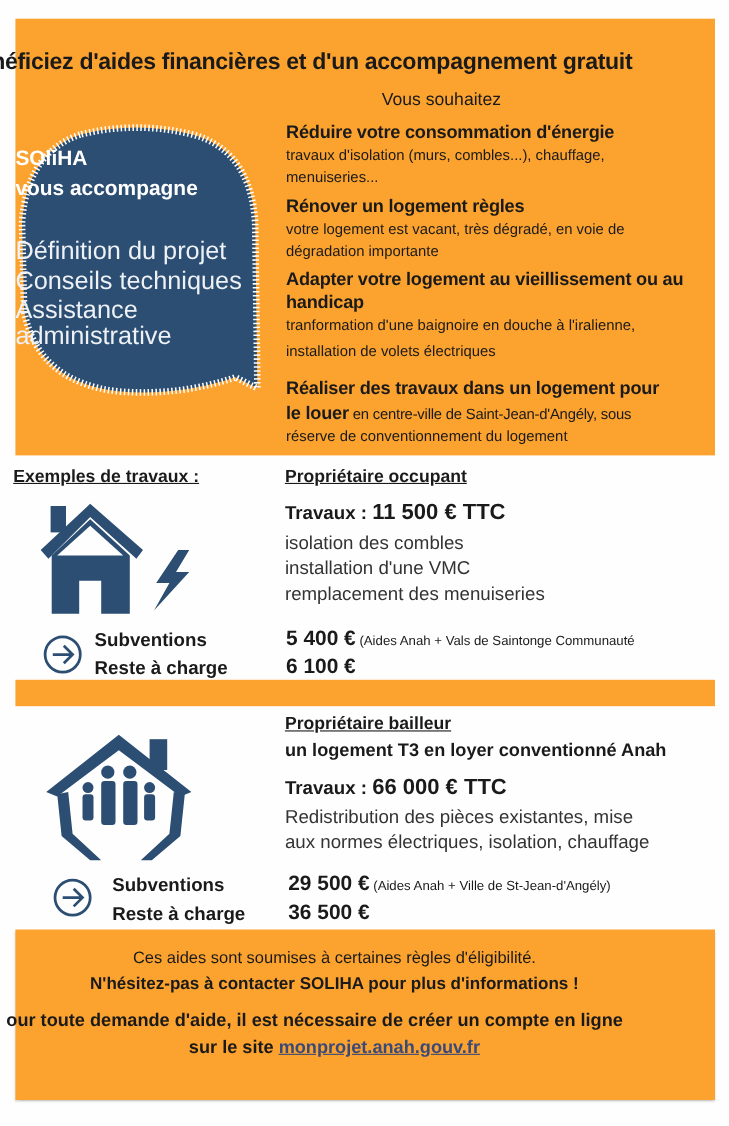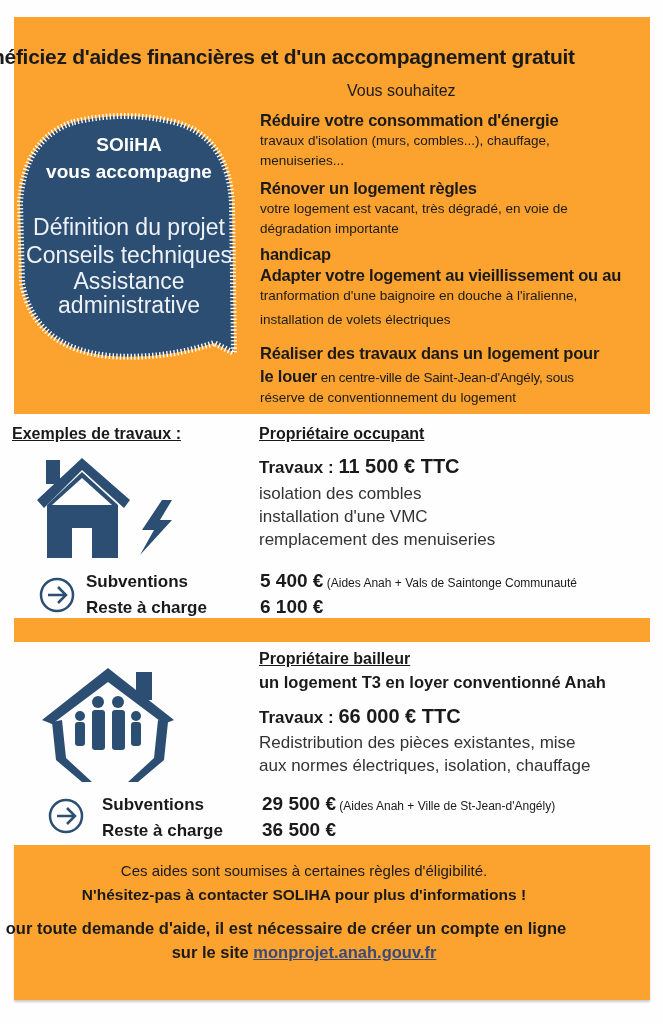--- a/index.html
+++ b/index.html
@@ -9,21 +9,21 @@
   #top-band { top:17px; height:397px; }
   #mid-band { top:618px; height:24px; }
   #bottom-band { top:845px; height:155px; box-shadow:0 2px 2px #ccc; }
 
   .headline { position:absolute; top:45px; left:0; width:650px; white-space:nowrap;
               font-weight:bold; font-size:21px; letter-spacing:-0.3px; overflow:hidden; }
   .headline span { display:inline-block; margin-left:-8px; }
   .subhead { position:absolute; top:82px; left:347px; font-weight:normal; font-size:16px; }
 
   #bubble { position:absolute; left:14px; top:108px; width:230px; height:255px; }
-  .bubble-text { position:absolute; left:14px; width:230px; text-align:center; color:#fff; }
+  .bubble-text { position:absolute; left:14px; width:230px; text-align:left; color:#fff; }
   .b-title { top:133px; font-size:19px; font-weight:bold; line-height:24px; }
   .b-item { font-size:23px; line-height:26px; color:#eef2f6; }
 
   .wish { position:absolute; left:260px; width:390px; }
   .wish .t { font-weight:bold; font-size:16.5px; line-height:21px; letter-spacing:-0.2px; }
   .wish .d { font-size:13.5px; line-height:20px; }
   .wish .t .inl { font-weight:normal; font-size:13.5px; }
 
   .under { text-decoration:underline; font-weight:bold; font-size:16px; position:absolute; }
   .blk { position:absolute; }
@@ -61,22 +61,22 @@
   <div class="t">Réduire votre consommation d'énergie</div>
   <div class="d">travaux d'isolation (murs, combles...), chauffage,</div>
   <div class="d">menuiseries...</div>
 </div>
 <div class="wish" style="top:178px">
   <div class="t">Rénover un logement règles</div>
   <div class="d">votre logement est vacant, très dégradé, en voie de</div>
   <div class="d">dégradation importante</div>
 </div>
 <div class="wish" style="top:244px">
+  <div class="t">Adapter votre logement au vieillissement ou au</div>
   <div class="t">handicap</div>
-  <div class="t">Adapter votre logement au vieillissement ou au</div>
   <div class="d">tranformation d'une baignoire en douche à l'iralienne,</div>
   <div class="d" style="margin-top:4px">installation de volets électriques</div>
 </div>
 <div class="wish" style="top:343px">
   <div class="t">Réaliser des travaux dans un logement pour</div>
   <div class="t" style="margin-top:2px"><span>le louer</span><span class="inl"> en centre-ville de Saint-Jean-d'Angély, sous</span></div>
   <div class="d">réserve de conventionnement du logement</div>
 </div>
 
 <div class="under" style="left:12px;top:425px">Exemples de travaux :</div>

